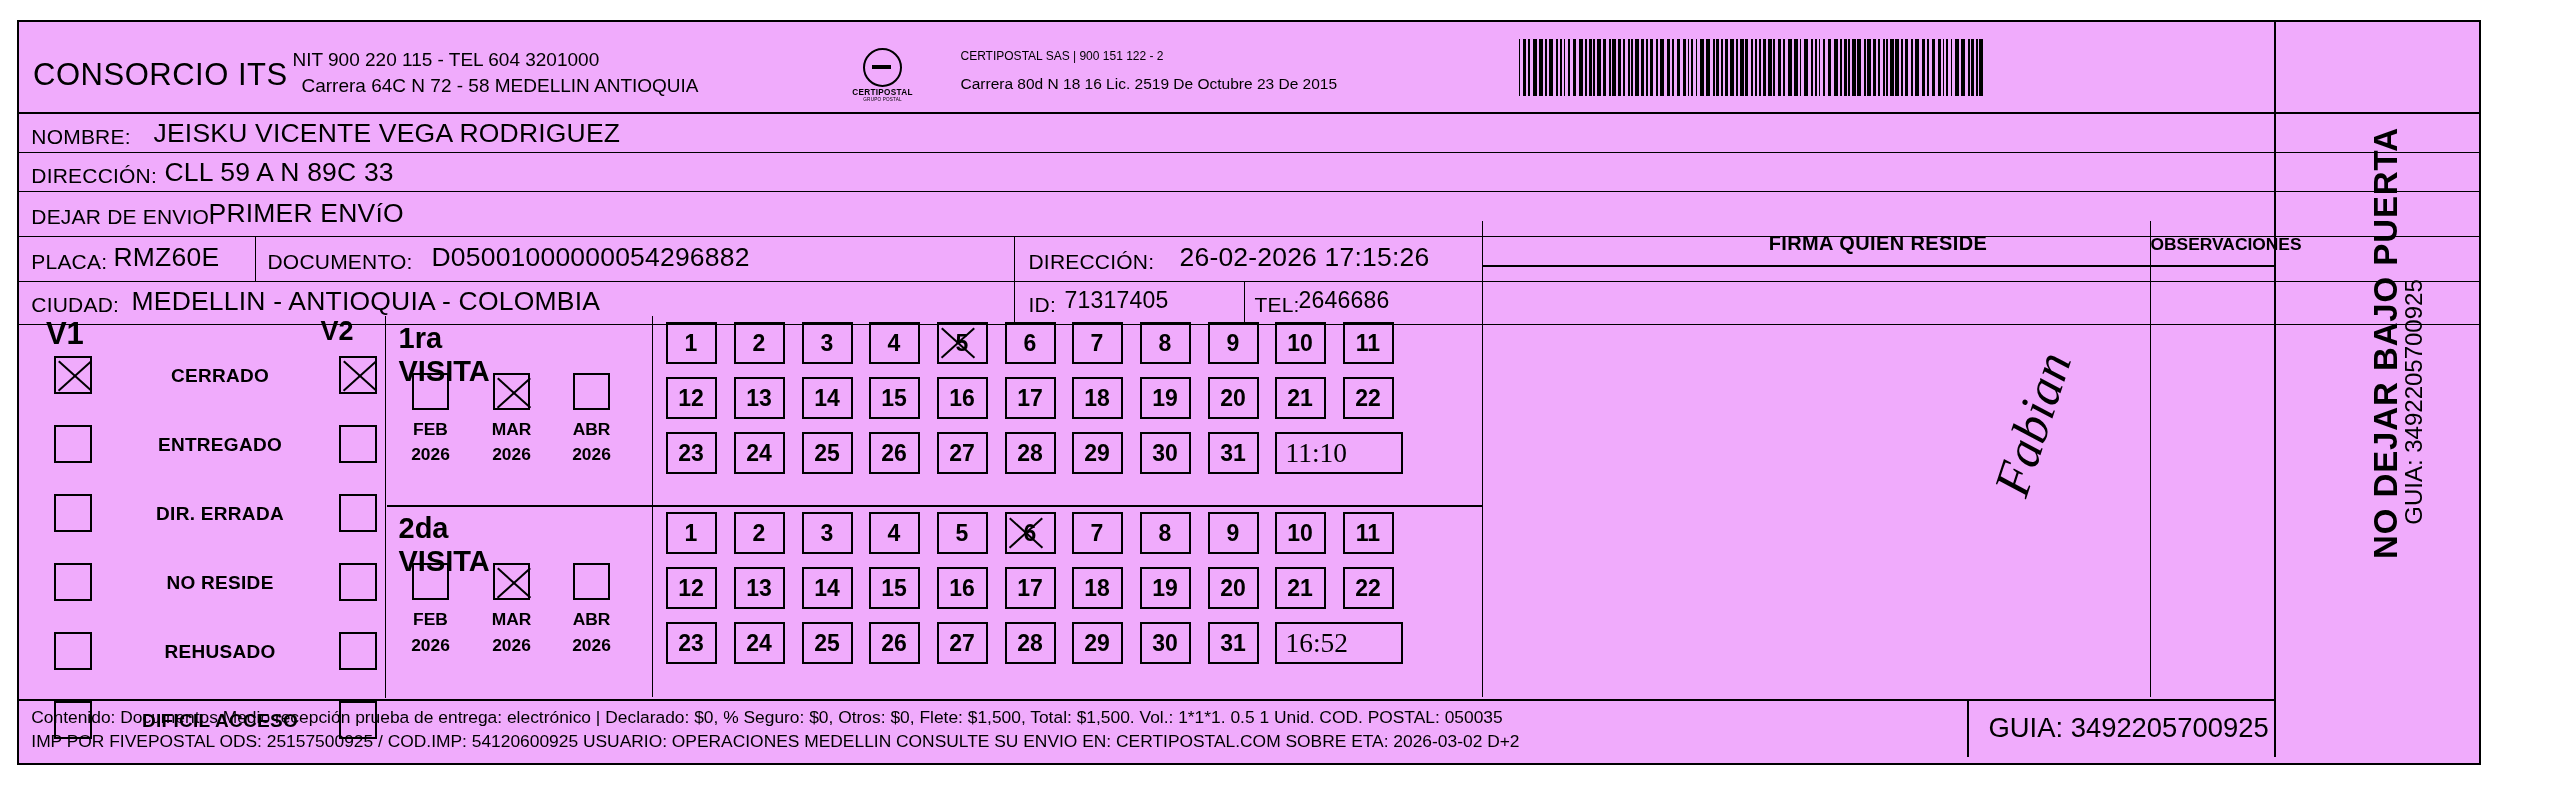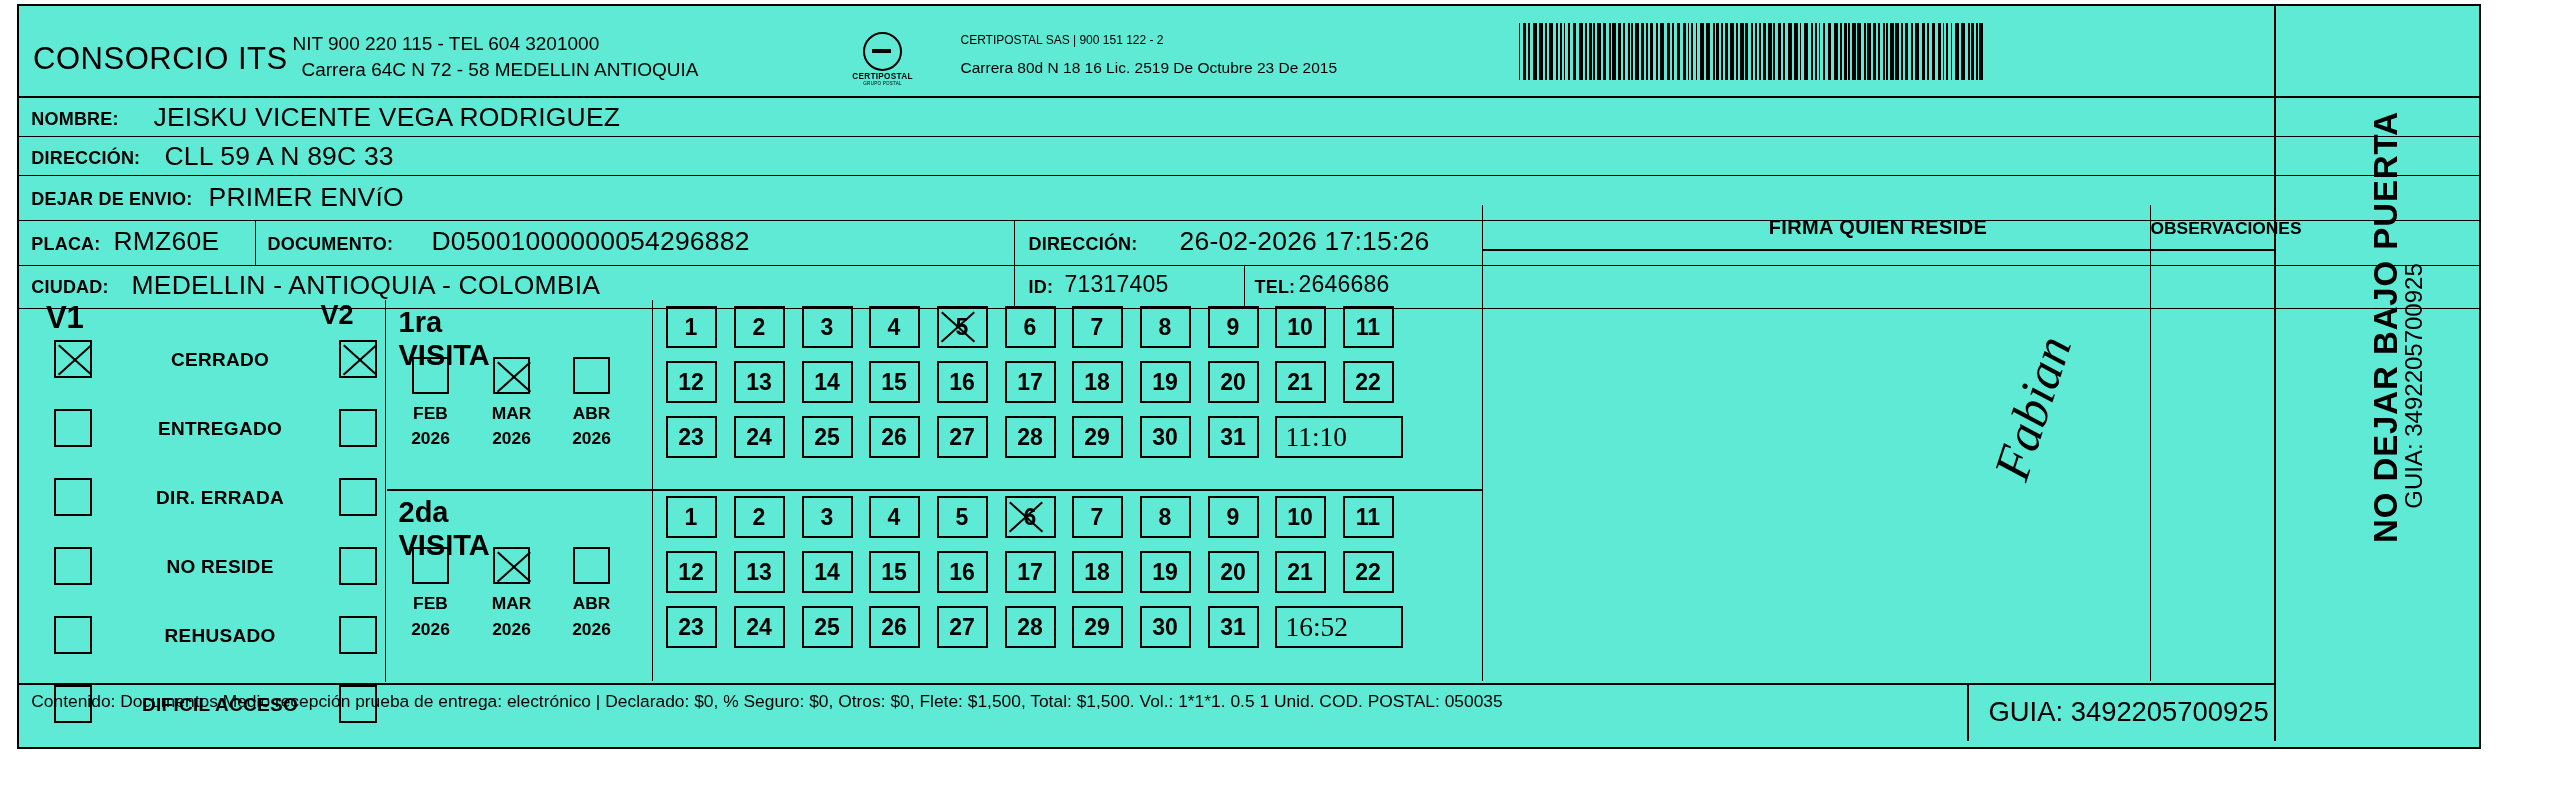--- a/index.html
+++ b/index.html
@@ -1,18 +1,18 @@
 <!DOCTYPE html>
 <html style="font-size:14.6px"><head>
 <meta charset="utf-8">
 <style>
   html,body{margin:0;padding:0;background:#fff;}
   body{width:2576px;height:796px;font-family:"Liberation Sans",sans-serif;color:#000;}
   .sheet{position:relative;width:2576px;height:796px;background:#fff;}
-  .label-box{position:absolute;left:16.5px;top:4px;width:2460px;height:741px;border:2.7px solid #000;background:#5eead4;}
+  .label-box{position:absolute;left:16.5px;top:20px;width:2460px;height:741px;border:2.7px solid #000;background:#f0abfc;}
 
   
   .header{position:relative;height:90px;border-bottom:2.7px solid #000;}
   .consorcio{position:absolute;left:14.6px;top:35px;font-size:31px;letter-spacing:0.5px;}
   .nit{position:absolute;left:274px;top:27.4px;font-size:19px;white-space:nowrap;}
   .nit2{position:absolute;left:283px;top:53px;font-size:19px;white-space:nowrap;}
   .cp-logo{position:absolute;left:823px;top:25.6px;width:82px;text-align:center;}
   .cp-logo .ring{width:35px;height:35px;border:2.3px solid #000;border-radius:50%;margin:0 auto;position:relative;}
   .cp-logo .ring:after{content:"";position:absolute;left:7.3px;top:15.5px;width:18.3px;height:3.7px;background:#000;}
   .cp-logo .cpname{font-size:8.2px;letter-spacing:0.3px;margin-top:1.8px;font-weight:bold;}
@@ -22,21 +22,21 @@
   .barcode{position:absolute;left:1500px;top:16.5px;height:57px;display:flex;align-items:flex-end;}
   .barcode i{display:block;background:#000;height:57px;margin-right:1.8px;}
 
   
   .row{position:relative;border-bottom:1.8px solid #000;}
   .r-nombre{height:38px;}
   .r-direccion{height:38px;}
   .r-tipo{height:44px;}
   .r-placa{height:44px;}
   .r-ciudad{height:42px;}
-  .fld-lab{position:absolute;font-size:18px;font-weight:bold;letter-spacing:0.2px;}
+  .fld-lab{position:absolute;font-size:21px;font-weight:normal;letter-spacing:0.2px;}
   .fld-val{position:absolute;font-size:26.5px;letter-spacing:0.2px;}
   .vline{position:absolute;width:1.8px;background:#000;}
 
   
   .firma-panel{position:absolute;left:1463px;top:199px;width:792px;height:476px;border-left:1.8px solid #000;box-sizing:border-box;}
   .firma-title{position:absolute;top:11px;left:0;width:100%;text-align:center;font-size:20px;font-weight:bold;letter-spacing:0.4px;}
   .firma-hr{position:absolute;top:44px;left:0;width:100%;height:1.8px;background:#000;}
   .obs-panel{position:absolute;left:2131px;top:199px;width:124px;height:476px;border-left:1.8px solid #000;box-sizing:border-box;}
   .obs-title{position:absolute;top:12.8px;left:0;width:100%;text-align:center;font-size:17.4px;font-weight:bold;}
   .obs-hr{position:absolute;top:44px;left:0;width:100%;height:1.8px;background:#000;}
@@ -396,20 +396,21 @@
       <div class="obs-hr"></div>
     </div>
 
     <div class="side-panel">
       <div class="side-text">NO DEJAR BAJO PUERTA</div>
       <div class="side-guia">GUIA: 3492205700925</div>
     </div>
 
     <div class="footer">
       <div class="foot1">Contenido: Documentos Medio recepción prueba de entrega: electrónico | Declarado: $0, % Seguro: $0, Otros: $0, Flete: $1,500, Total: $1,500. Vol.: 1*1*1. 0.5  1 Unid. COD. POSTAL: 050035</div>
+      <div class="foot2">IMP POR FIVEPOSTAL ODS: 25157500925 / COD.IMP: 54120600925 USUARIO: OPERACIONES MEDELLIN CONSULTE SU ENVIO EN: CERTIPOSTAL.COM SOBRE ETA: 2026-03-02 D+2</div>
       <div class="guia-box">
         <div class="guia-txt">GUIA: 3492205700925</div>
       </div>
     </div>
 
   </div>
 </div>
 
 
 </body></html>

